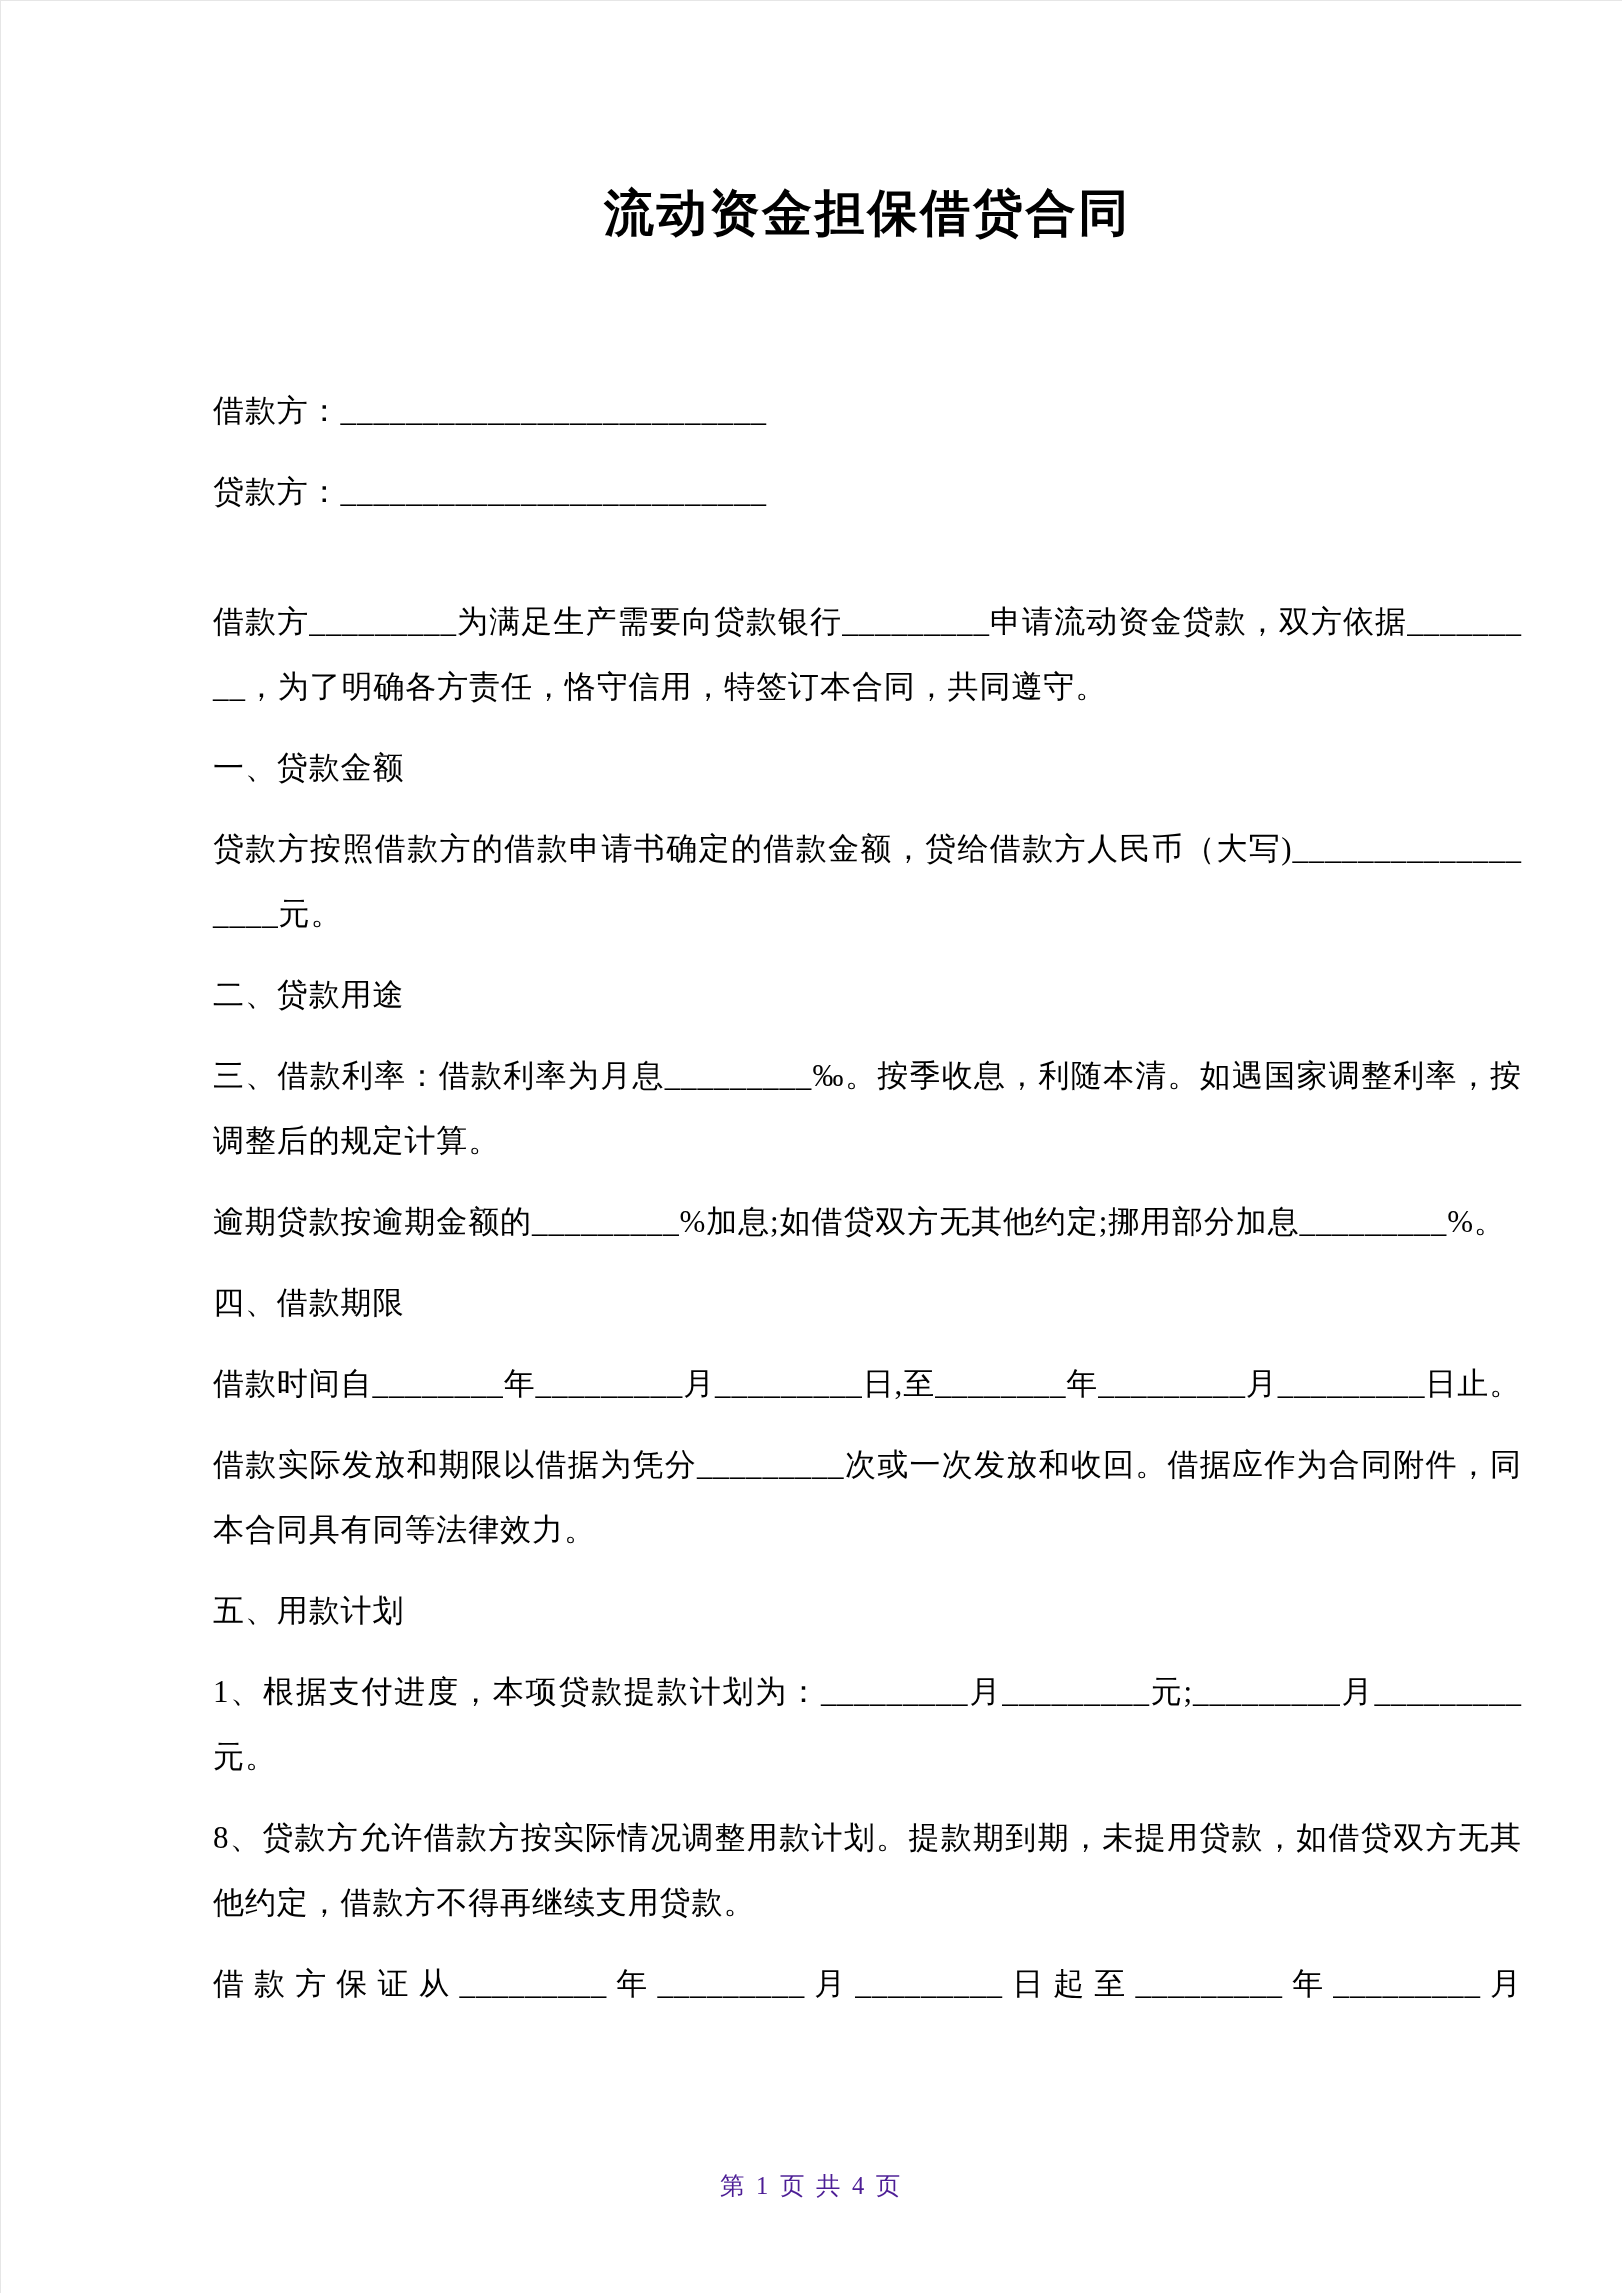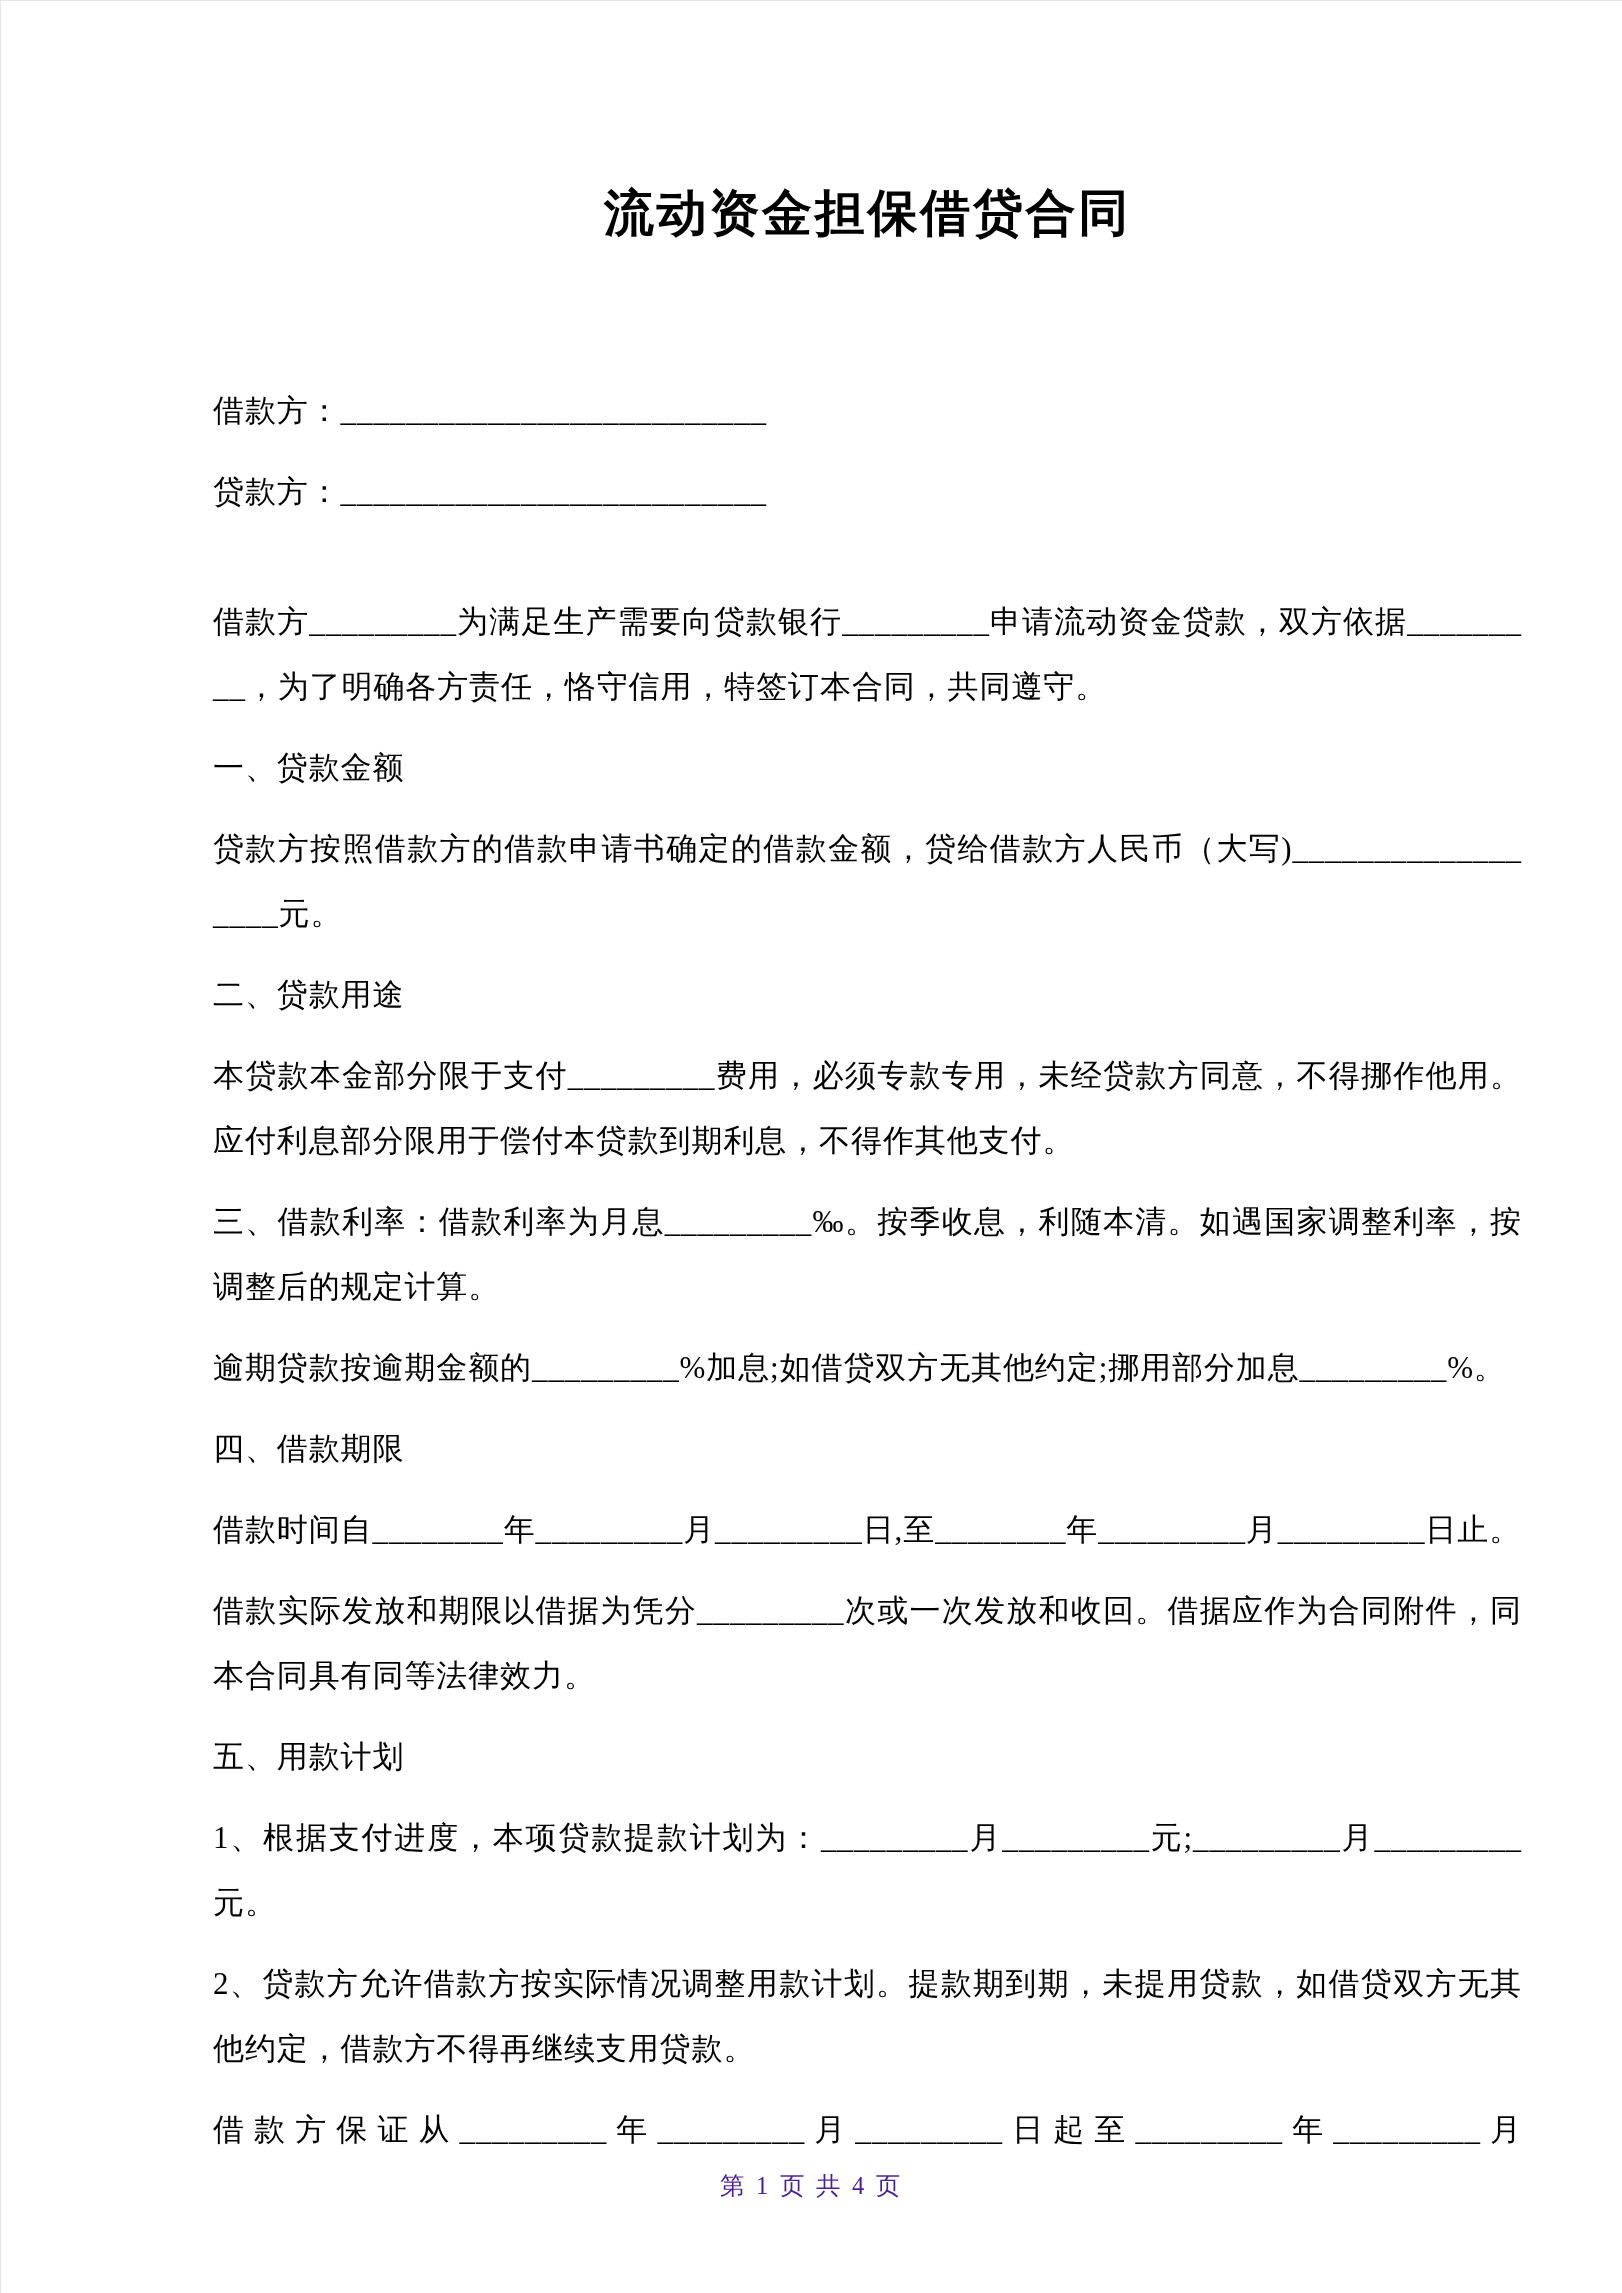--- a/index.html
+++ b/index.html
@@ -74,37 +74,36 @@
       <p class="para">贷款方：__________________________</p>
 
       <p class="para gap-top">借款方_________为满足生产需要向贷款银行_________申请流动资金贷款，双方依据_________，为了明确各方责任，恪守信用，特签订本合同，共同遵守。</p>
 
       <p class="para">一、贷款金额</p>
 
       <p class="para">贷款方按照借款方的借款申请书确定的借款金额，贷给借款方人民币（大写)__________________元。</p>
 
       <p class="para">二、贷款用途</p>
 
-      <p class="para">本贷款本金部分限于支付_________费用，必须专款专用，未经贷款方同意，不得挪作他用。应付利息部分限用于偿付本贷款到期利息，不得作其他支付。</p>
 
       <p class="para">三、借款利率：借款利率为月息_________‰。按季收息，利随本清。如遇国家调整利率，按调整后的规定计算。</p>
 
       <p class="para">逾期贷款按逾期金额的_________%加息;如借贷双方无其他约定;挪用部分加息_________%。</p>
 
       <p class="para">四、借款期限</p>
 
       <p class="para">借款时间自________年_________月_________日,至________年_________月_________日止。</p>
 
       <p class="para">借款实际发放和期限以借据为凭分_________次或一次发放和收回。借据应作为合同附件，同本合同具有同等法律效力。</p>
 
       <p class="para">五、用款计划</p>
 
       <p class="para">1、根据支付进度，本项贷款提款计划为：_________月_________元;_________月_________元。</p>
 
-      <p class="para">2、贷款方允许借款方按实际情况调整用款计划。提款期到期，未提用贷款，如借贷双方无其他约定，借款方不得再继续支用贷款。</p>
+      <p class="para">8、贷款方允许借款方按实际情况调整用款计划。提款期到期，未提用贷款，如借贷双方无其他约定，借款方不得再继续支用贷款。</p>
 
 
       <p class="para justify-last">借款方保证从_________年_________月_________日起至_________年_________月</p>
     </div>
 
   <div class="footer">
     <span>第 1 页 共 4 页</span>
   </div>
 
 </div>

